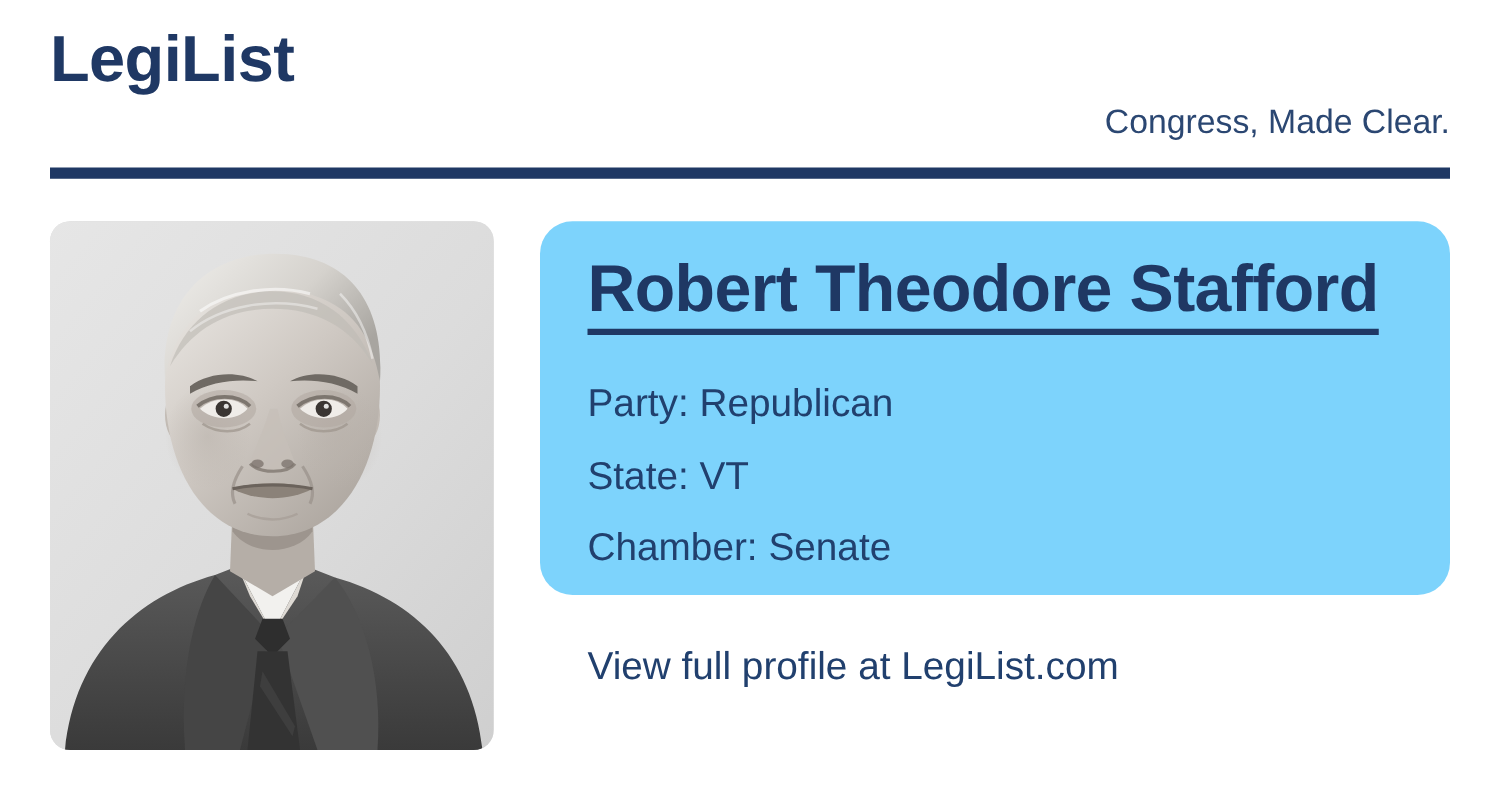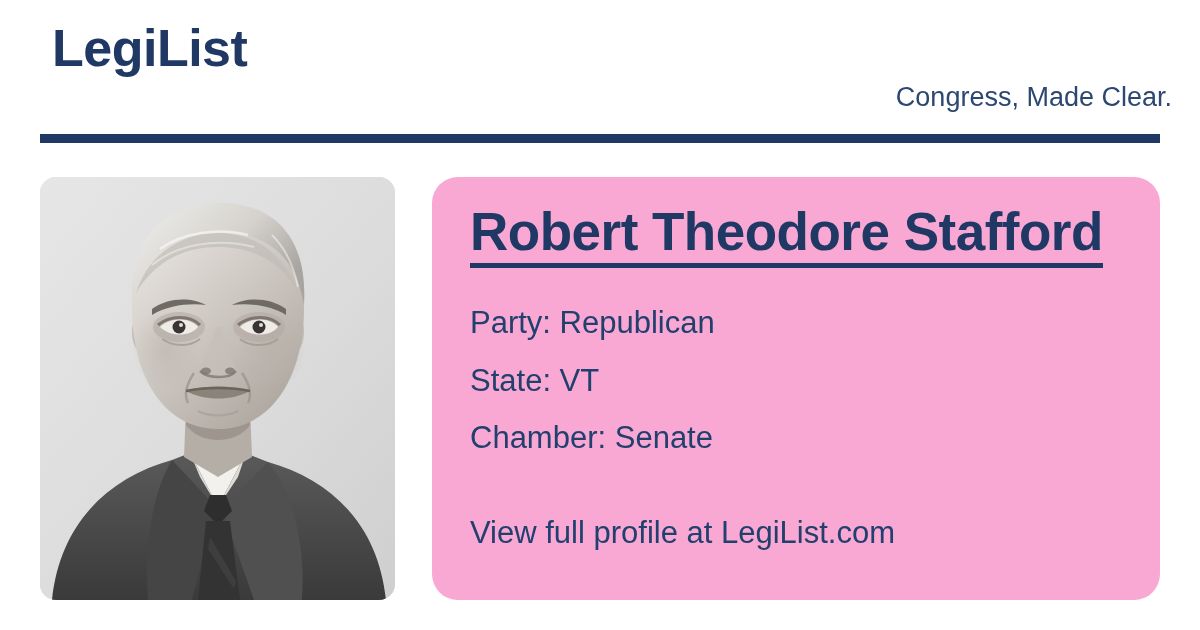--- a/index.html
+++ b/index.html
@@ -18,21 +18,21 @@
     position: relative;
     width: 1200px;
     height: 630px;
     background: #ffffff;
     overflow: hidden;
   }
 
   
   .header {
     position: absolute;
-    left: 52px;
+    left: 40px;
     top: 22px;
     width: 1120px;
   }
   .brand-title {
     font-size: 52px;
     font-weight: bold;
     color: #1f3864;
     letter-spacing: -0.5px;
     line-height: 1.02;
     margin: 0;
@@ -81,22 +81,22 @@
     width: 355px;
     height: 423px;
   }
 
   
   .info-card {
     position: absolute;
     left: 432px;
     top: 0;
     width: 728px;
-    height: 423px;
-    background: #f9a8d4;
+    height: 299px;
+    background: #7dd3fc;
     border-radius: 26px;
   }
   .card-inner {
     position: absolute;
     left: 38px;
     top: 26px;
     width: 760px; 
   }
   .member-name {
     display: inline-block;

